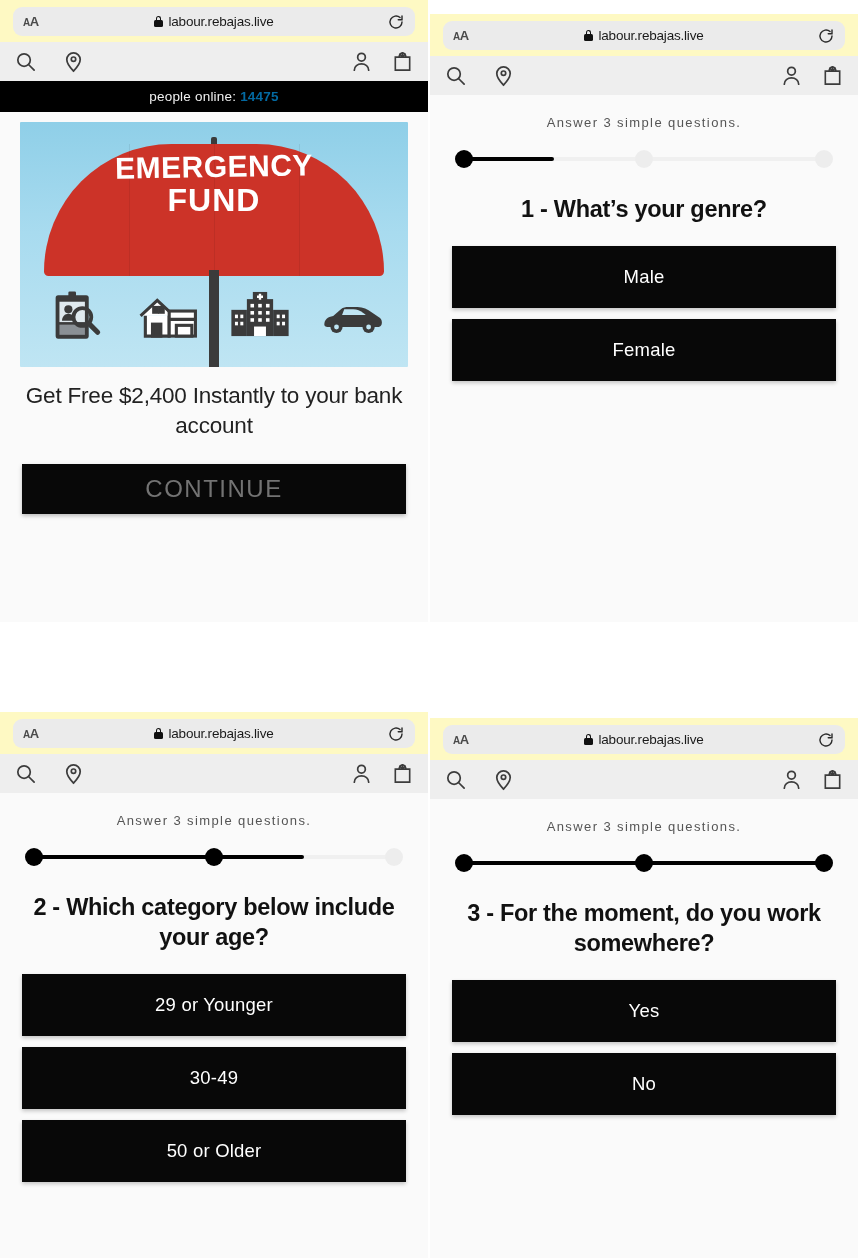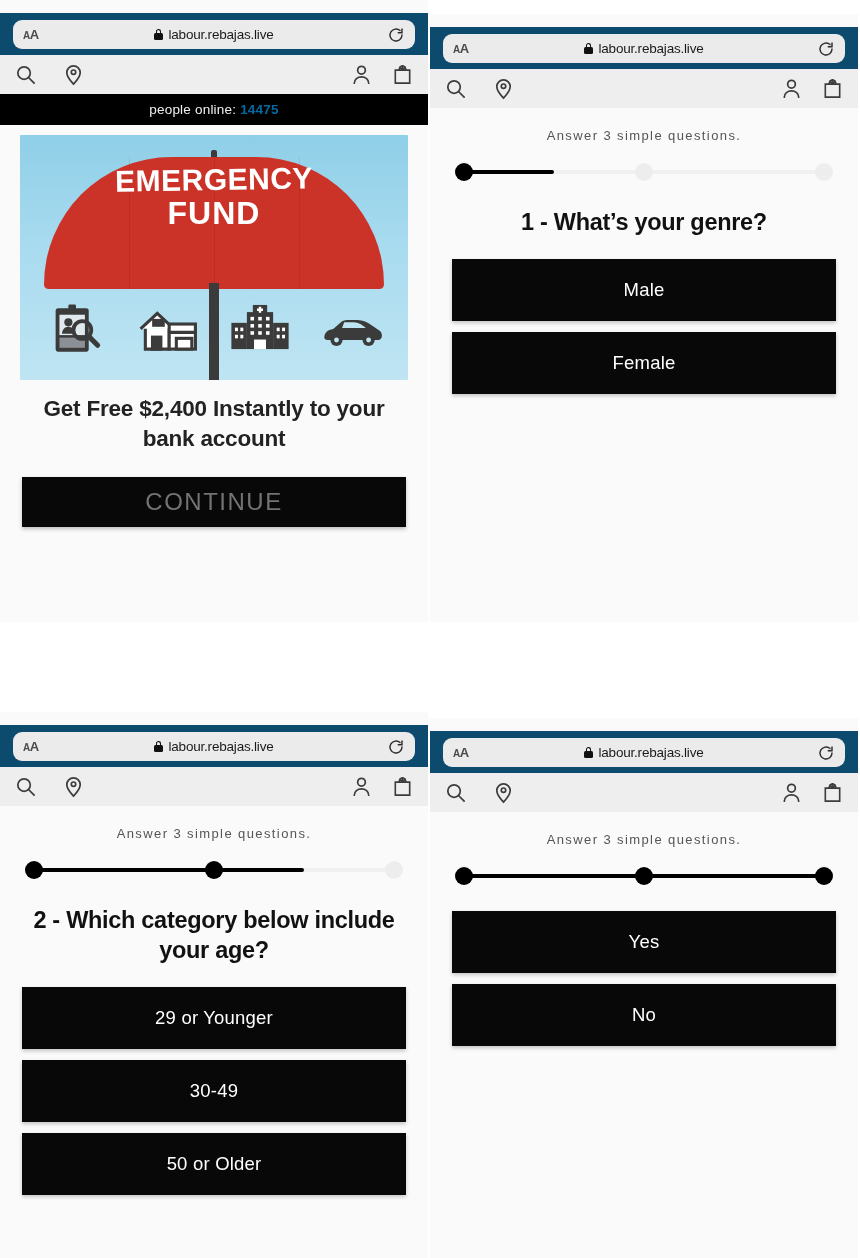--- a/index.html
+++ b/index.html
@@ -24,23 +24,22 @@
     background: #fafafa;
     overflow: hidden;
   }
   .panel.p1 { left: 0px;   top: 0px;   width: 428px; height: 622px; }
   .panel.p2 { left: 430px; top: 14px;  width: 428px; height: 608px; }
   .panel.p3 { left: 0px;   top: 712px; width: 428px; height: 546px; }
   .panel.p4 { left: 430px; top: 718px; width: 428px; height: 540px; }
 
   
   .chrome {
-    background: #0c4a6e;
+    background: #fef9c3;
     padding: 7px 13px 6px 13px;
-    margin-top: 13px;
   }
   .urlbar {
     height: 29px;
     background: #ebebeb;
     border-radius: 9px;
     display: flex;
     align-items: center;
     position: relative;
     padding: 0 10px;
   }
@@ -214,21 +213,21 @@
 
   
   .offer {
     padding: 14px 22px 0 22px;
     text-align: center;
   }
   .offer h1 {
     margin: 0;
     font-size: 22.5px;
     line-height: 1.35;
-    font-weight: 700;
+    font-weight: 400;
     color: #222222;
     letter-spacing: -0.2px;
   }
   .offer p {
     margin: 13px 0 0 0;
     font-size: 13px;
     line-height: 1.45;
     color: #3a3a3a;
   }
   .cta-wrap { padding: 22px 22px 0 22px; }
@@ -633,20 +632,21 @@
     </div>
     <div class="survey">
       <div class="survey-sub">Answer 3 simple questions.</div>
       <div class="progress">
         <div class="track"></div>
         <div class="fill" style="width: calc(100% - 18px);"></div>
         <div class="dot on" style="left:9px"></div>
         <div class="dot on" style="left:50%"></div>
         <div class="dot on" style="left:calc(100% - 9px)"></div>
       </div>
+      <h2 class="q-title">3 - For the moment, do you work somewhere?</h2>
       <div class="answers">
         <button class="answer">Yes</button>
         <button class="answer">No</button>
       </div>
     </div>
   </div>
 
 </div>
 
 </body></html>

